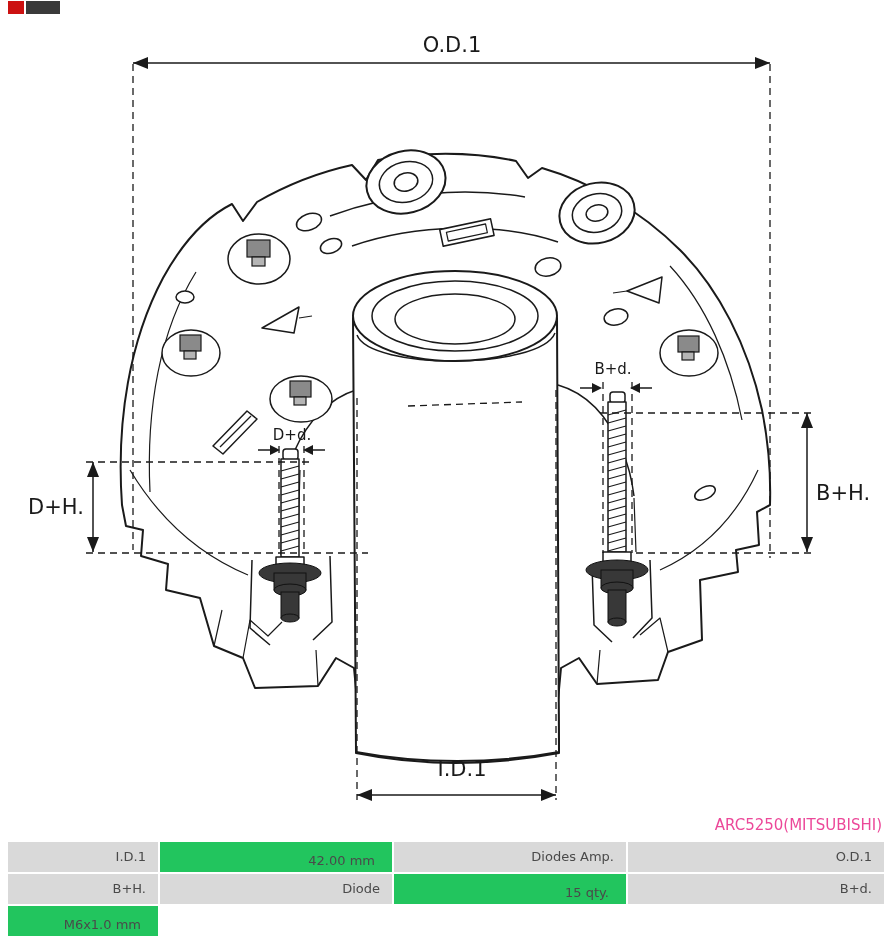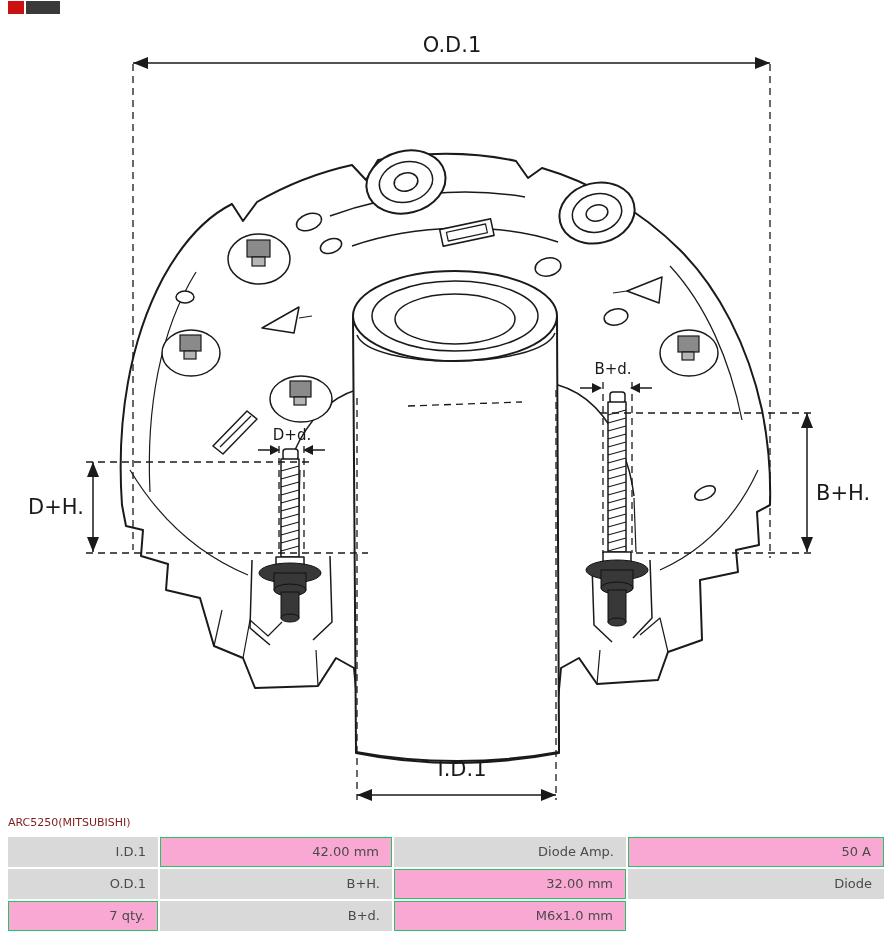--- a/index.html
+++ b/index.html
@@ -21,25 +21,25 @@
   .gyfill  { fill:#8a8a8a; stroke:#1a1a1a; stroke-width:1.2; }
   .gyfill2 { fill:#b5b5b5; stroke:#1a1a1a; stroke-width:1.2; }
   .dkfill  { fill:#383838; stroke:#111111; stroke-width:1; }
   .dash  { fill:none; stroke:#1a1a1a; stroke-width:1.3; stroke-dasharray:7 5; }
   .arrow { fill:#1a1a1a; stroke:none; }
   .dimline { fill:none; stroke:#1a1a1a; stroke-width:1.5; }
   .dimtext    { font-size:21px; }
   .dimtext-sm { font-size:15px; }
 
   
-  .title { color:#7f1d1d; font-size:11px; font-weight:500; margin:10px 8px 8px 8px; }
+  .title { color:#ec4899; font-size:15px; font-weight:500; margin:10px 8px 8px 8px;text-align:right; }
   .spec-table { display:grid; grid-template-columns:150px 232px 232px 256px; gap:2px; margin:0 8px 12px 8px; }
   .cell { height:30px; line-height:28px; text-align:right; padding-right:12px; font-size:13px; color:#4a4a4a; }
   .cell.lbl { background:#d9d9d9; line-height:30px; }
-  .cell.val { background:#f9a8d4; border:1px solid #22c55e; }
+  .cell.val { background:#22c55e; border:5px solid #22c55e; }
 </style>
 </head>
 <body>
 
 <div class="logo">
   <span class="lg-red"></span>
   <span class="lg-dark"></span>
 </div>
 
 <svg width="890" height="806" viewBox="0 0 890 806">
@@ -241,24 +241,22 @@
     <polygon class="arrow" points="630,388 640,383 640,393"></polygon>
     <text class="dimtext-sm" x="613" y="374" text-anchor="middle">B+d.</text>
   </g>
 </svg>
 
 <div class="title">ARC5250(MITSUBISHI)</div>
 
 <div class="spec-table">
   <div class="cell lbl">I.D.1</div>
   <div class="cell val">42.00 mm</div>
-  <div class="cell lbl">Diode Amp.</div>
-  <div class="cell val">50 A</div>
+  <div class="cell lbl">Diodes Amp.</div>
 
   <div class="cell lbl">O.D.1</div>
   <div class="cell lbl">B+H.</div>
-  <div class="cell val">32.00 mm</div>
 
   <div class="cell lbl">Diode</div>
-  <div class="cell val">7 qty.</div>
+  <div class="cell val">15 qty.</div>
   <div class="cell lbl">B+d.</div>
   <div class="cell val">M6x1.0 mm</div>
 </div>
 
 </body></html>

